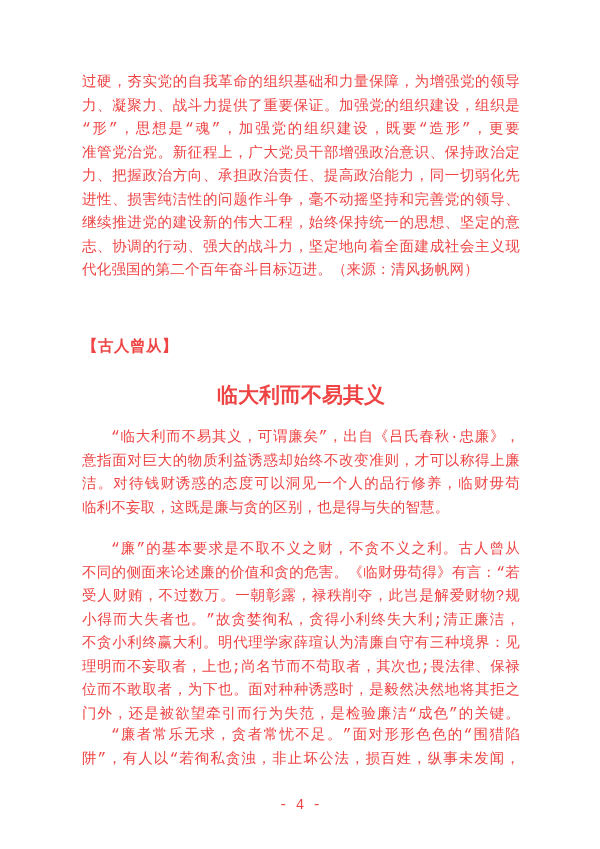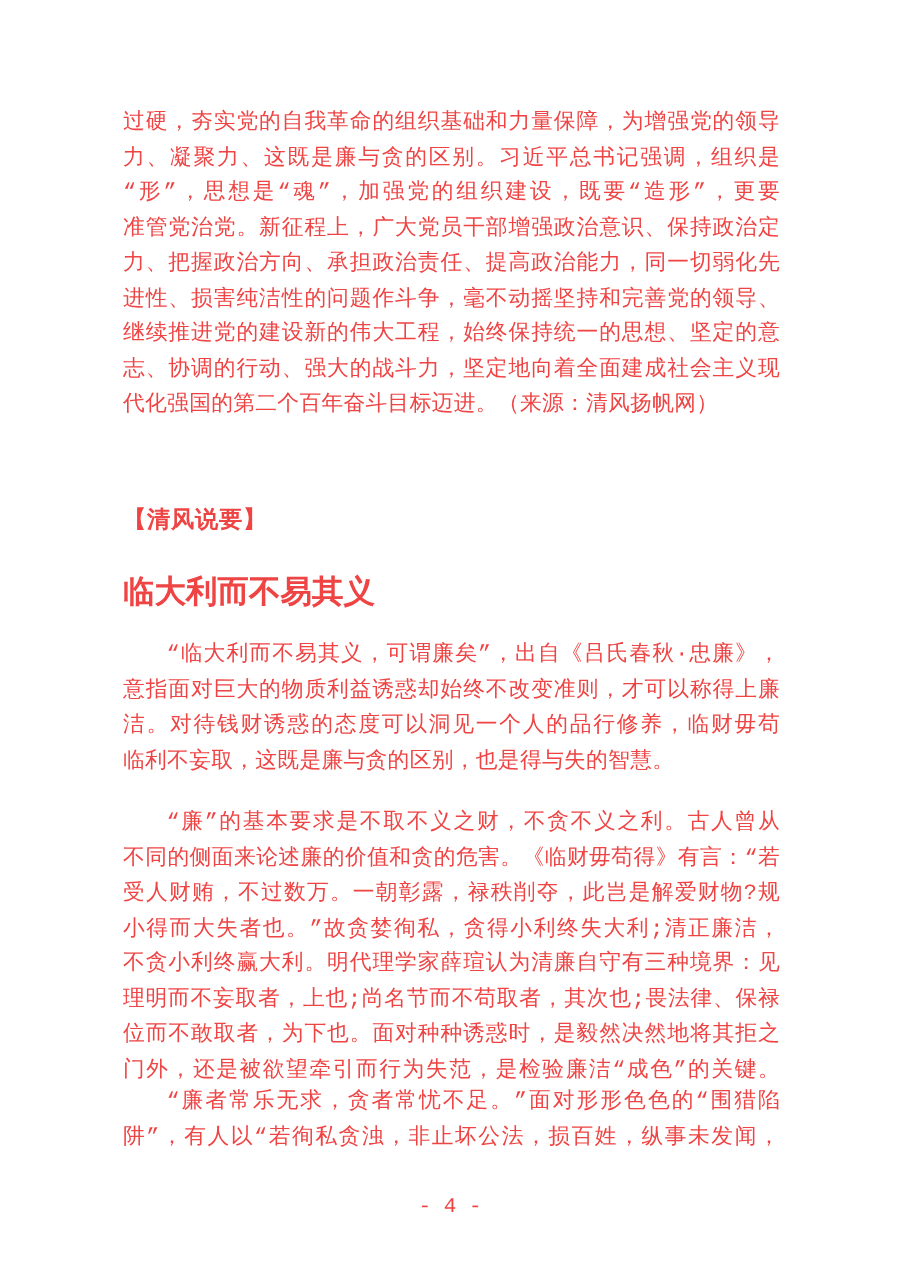--- a/index.html
+++ b/index.html
@@ -41,21 +41,21 @@
     font-size: 15.5px;
     font-weight: bold;
     line-height: 23.5px;
     letter-spacing: 0.5px;
   }
   .article-title {
     position: absolute;
     left: 82px;
     top: 383px;
     width: 438px;
-    text-align: left;
+    text-align: center;
     font-size: 21px;
     font-weight: bold;
     line-height: 27px;
   }
   .page-footer {
     position: absolute;
     left: 0;
     top: 796px;
     width: 600px;
     text-align: center;
@@ -67,31 +67,31 @@
   #blk-para2 { top: 538px; }
   #blk-para3 { top: 724px; }
 </style>
 </head>
 <body>
 
 <div class="page">
 
   <div class="textblock" id="blk-continued">
     <div class="line">过硬，夯实党的自我革命的组织基础和力量保障，为增强党的领导</div>
-    <div class="line">力、凝聚力、这既是廉与贪的区别。习近平总书记强调，组织是</div>
+    <div class="line">力、凝聚力、战斗力提供了重要保证。加强党的组织建设，组织是</div>
     <div class="line">“形”，思想是“魂”，加强党的组织建设，既要“造形”，更要</div>
     <div class="line">准管党治党。新征程上，广大党员干部增强政治意识、保持政治定</div>
     <div class="line">力、把握政治方向、承担政治责任、提高政治能力，同一切弱化先</div>
     <div class="line">进性、损害纯洁性的问题作斗争，毫不动摇坚持和完善党的领导、</div>
     <div class="line">继续推进党的建设新的伟大工程，始终保持统一的思想、坚定的意</div>
     <div class="line">志、协调的行动、强大的战斗力，坚定地向着全面建成社会主义现</div>
     <div class="line short">代化强国的第二个百年奋斗目标迈进。（来源：清风扬帆网）</div>
   </div>
 
-  <div class="section-label">【清风说要】</div>
+  <div class="section-label">【古人曾从】</div>
 
   <div class="article-title">临大利而不易其义</div>
 
   <div class="textblock" id="blk-para1">
     <div class="line indent">“临大利而不易其义，可谓廉矣”，出自《吕氏春秋·忠廉》，</div>
     <div class="line">意指面对巨大的物质利益诱惑却始终不改变准则，才可以称得上廉</div>
     <div class="line">洁。对待钱财诱惑的态度可以洞见一个人的品行修养，临财毋苟得，</div>
     <div class="line short">临利不妄取，这既是廉与贪的区别，也是得与失的智慧。</div>
   </div>
 

